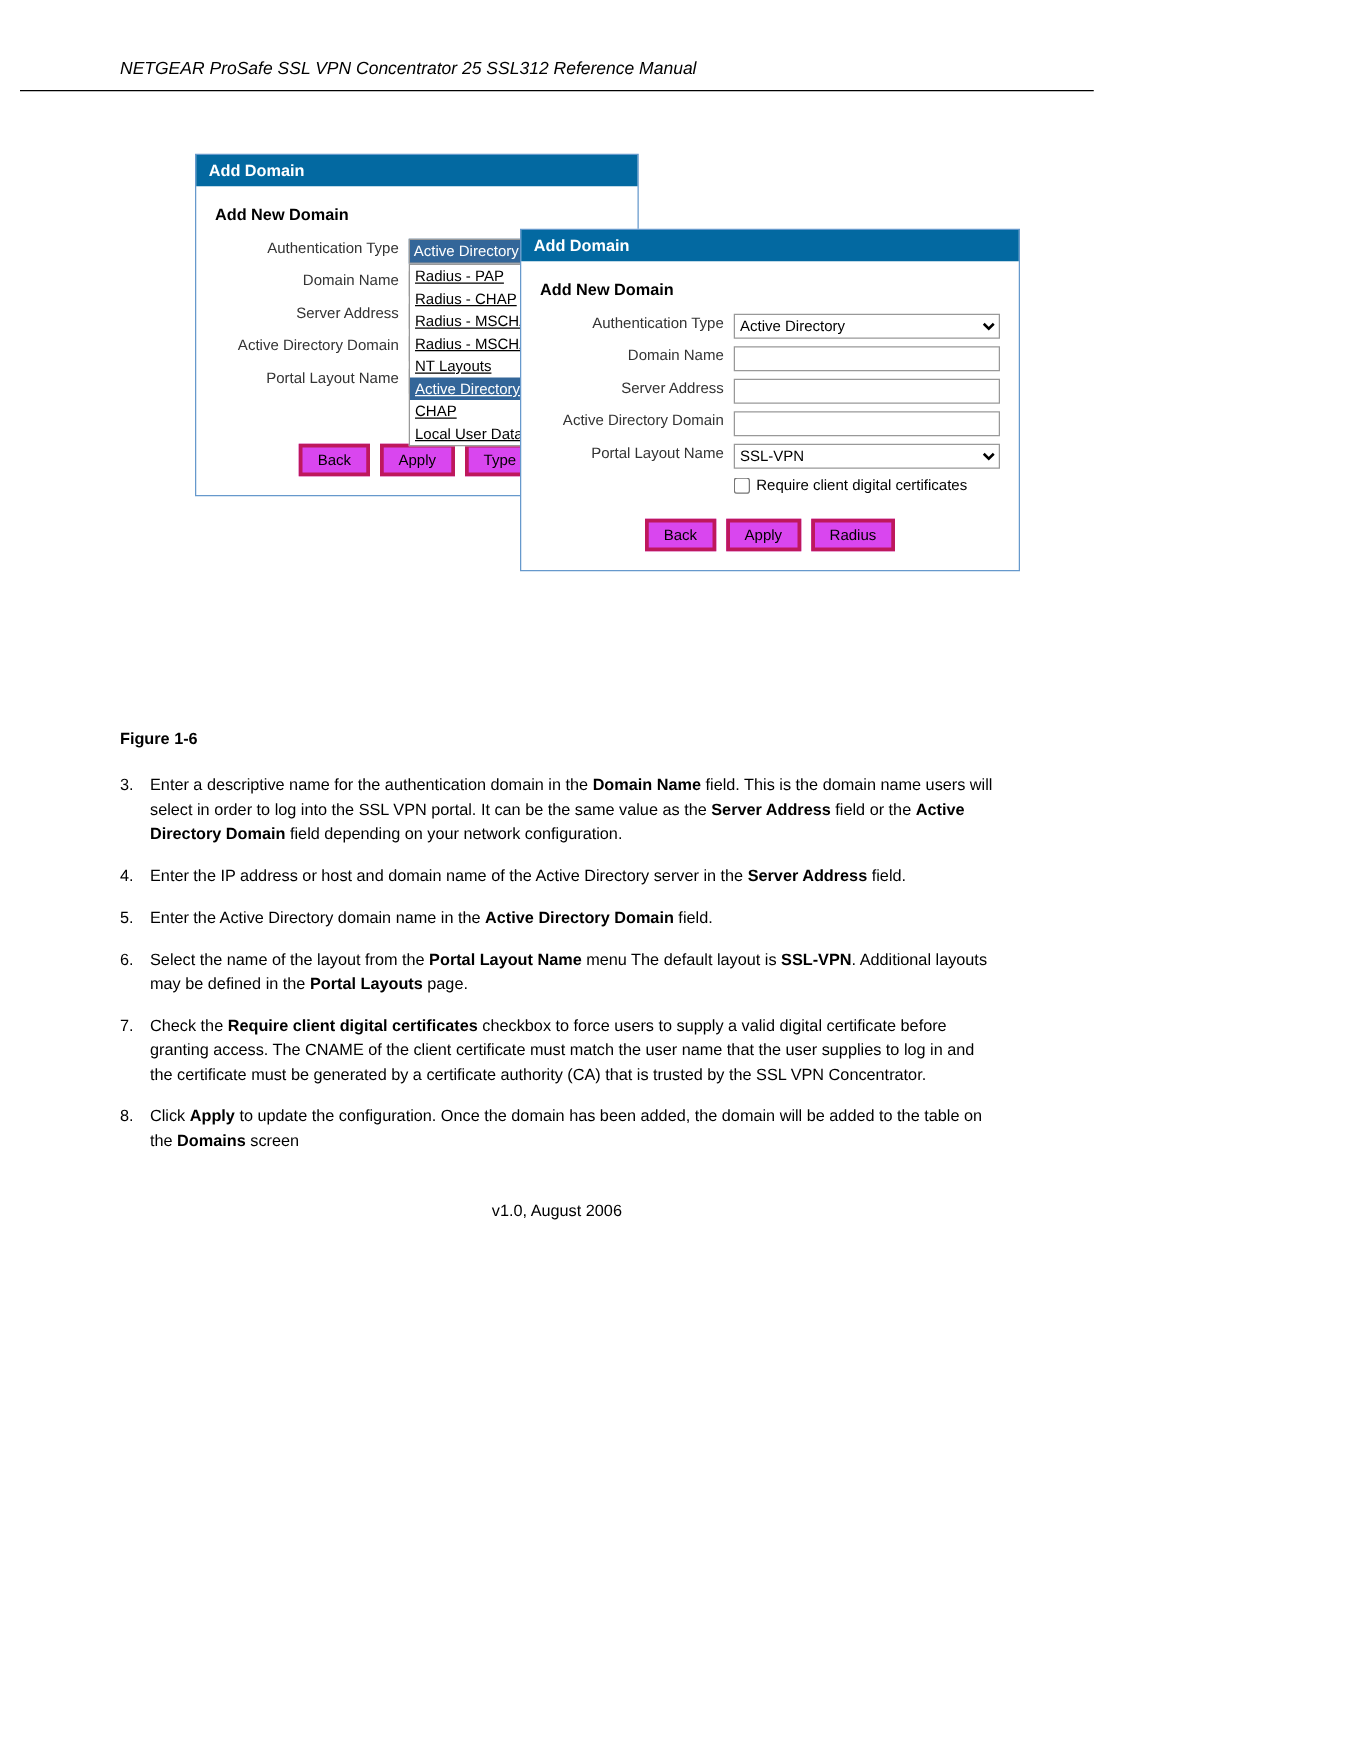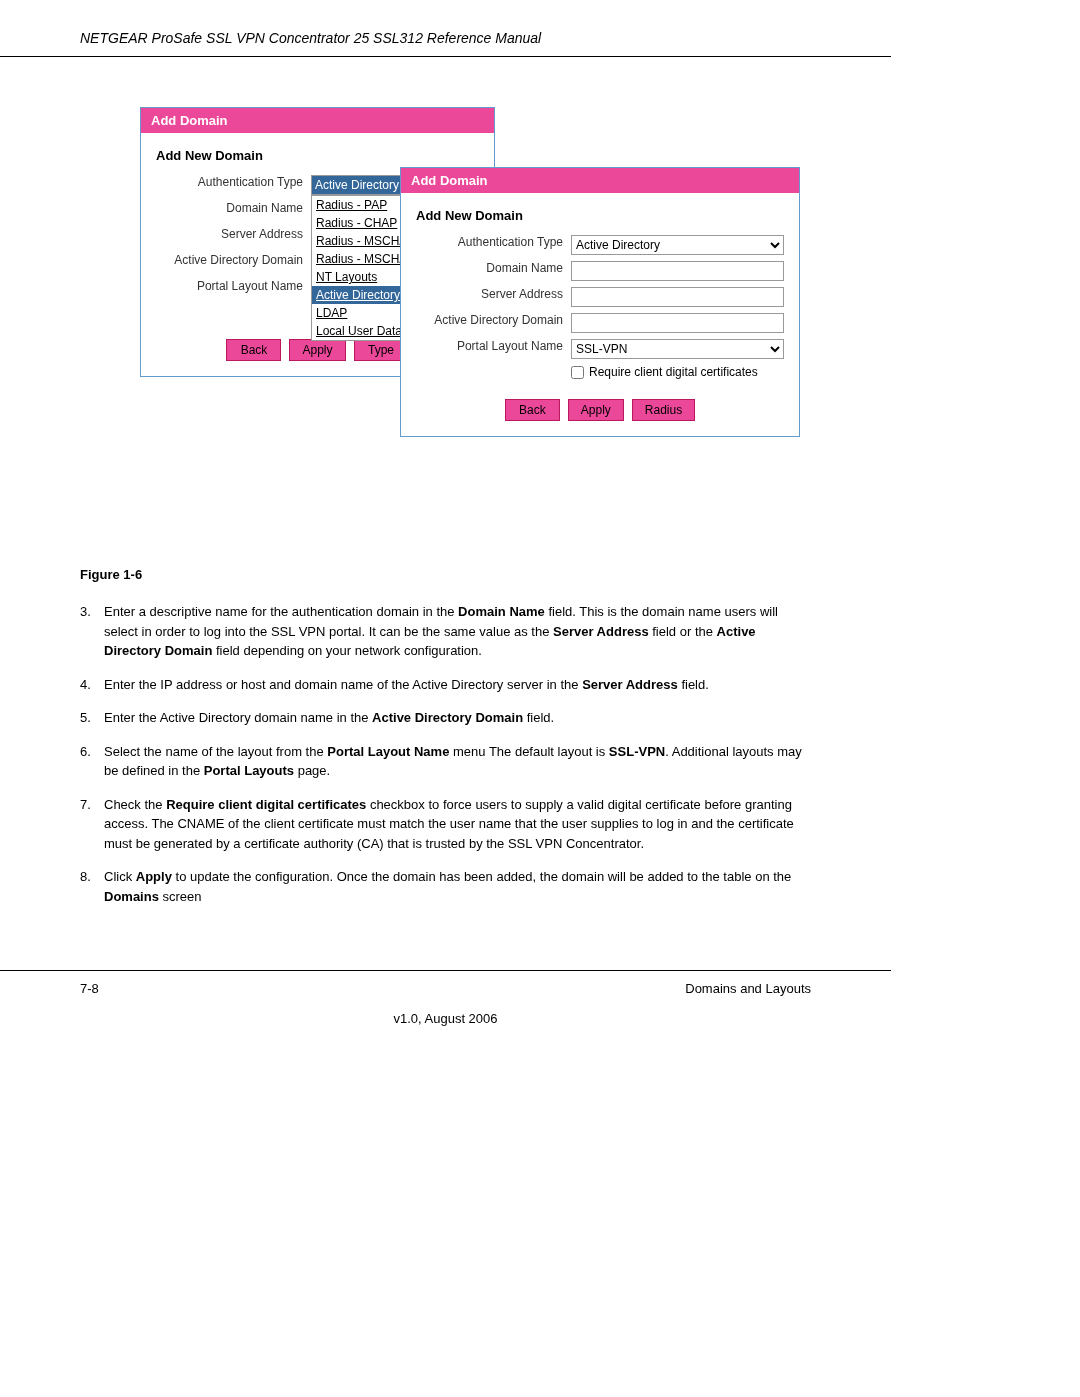--- a/index.html
+++ b/index.html
@@ -8,21 +8,21 @@
       font-size: 13px;
       background: #fff;
       width: 1080px;
       min-height: 1397px;
       color: #000;
     }
 
     .page-wrapper {
       width: 891px;
       min-height: 1397px;
-      padding: 0;
+      padding: 16px;
       position: relative;
     }
 
     
     .page-header {
       padding: 30px 80px 10px 80px;
       border-bottom: 1px solid #000;
       margin-bottom: 20px;
     }
     .page-header-title {
@@ -59,21 +59,21 @@
       position: absolute;
       top: 80px;
       left: 320px;
       width: 400px;
       background: #fff;
       border: 1px solid #6699cc;
       z-index: 2;
     }
 
     .dialog-title-bar {
-      background: #ec4899;
+      background: #0369a1;
       color: #fff;
       font-weight: bold;
       font-size: 13px;
       padding: 5px 10px;
     }
 
     .dialog-body {
       padding: 15px;
     }
 
@@ -168,22 +168,22 @@
       display: flex;
       justify-content: center;
       gap: 8px;
       margin-top: 12px;
       padding-top: 8px;
     }
 
     .btn {
       padding: 3px 12px;
       font-size: 12px;
-      border: 1px solid #be185d;
-      background: #ec4899;
+      border: 3px solid #be185d;
+      background: #d946ef;
       cursor: pointer;
       min-width: 55px;
     }
 
     
     .figure-caption {
       font-weight: bold;
       font-size: 13px;
       margin-bottom: 20px;
     }
@@ -259,21 +259,21 @@
                 <span>Active Directory</span>
                 <span>▼</span>
               </div>
               <div class="dropdown-list">
                 <div class="dropdown-list-item">Radius - PAP</div>
                 <div class="dropdown-list-item">Radius - CHAP</div>
                 <div class="dropdown-list-item">Radius - MSCHAP</div>
                 <div class="dropdown-list-item">Radius - MSCHAPV2</div>
                 <div class="dropdown-list-item">NT Layouts</div>
                 <div class="dropdown-list-item selected">Active Directory</div>
-                <div class="dropdown-list-item">LDAP</div>
+                <div class="dropdown-list-item">CHAP</div>
                 <div class="dropdown-list-item">Local User Datab...</div>
               </div>
             </div>
           </div>
 
           <div class="form-row">
             <div class="form-label">Domain Name</div>
             <input type="text" class="form-control" value="" style="">
           </div>
 
@@ -392,19 +392,15 @@
 
     <div class="numbered-item">
       <div class="num">8.</div>
       <div class="item-text">
         Click <strong>Apply</strong> to update the configuration. Once the domain has been added, the domain will be added to the table on the <strong>Domains</strong> screen
       </div>
     </div>
 
   </div>
 
-  <div class="page-footer">
-    <div class="footer-page-num">7-8</div>
-    <div class="footer-section">Domains and Layouts</div>
-  </div>
   <div class="footer-version">v1.0, August 2006</div>
 
 </div>
 
 </body></html>

